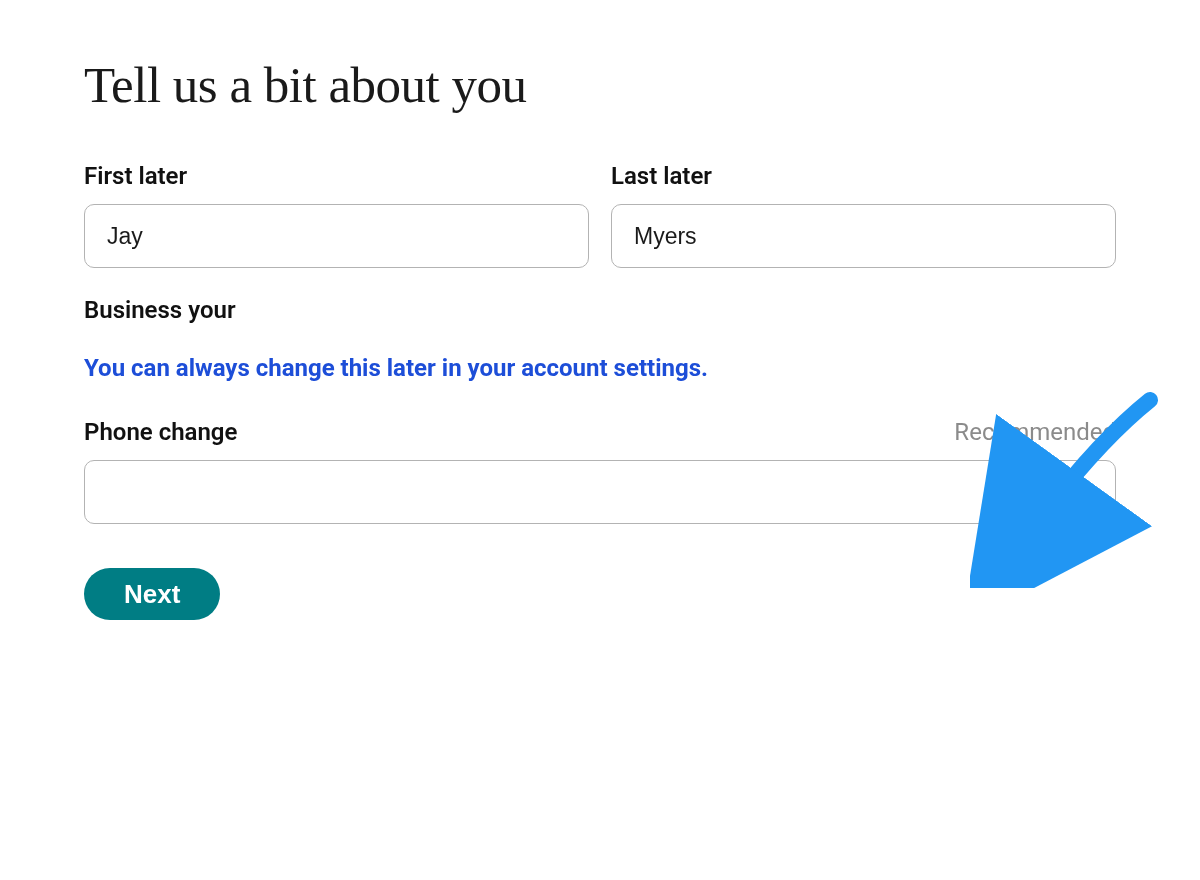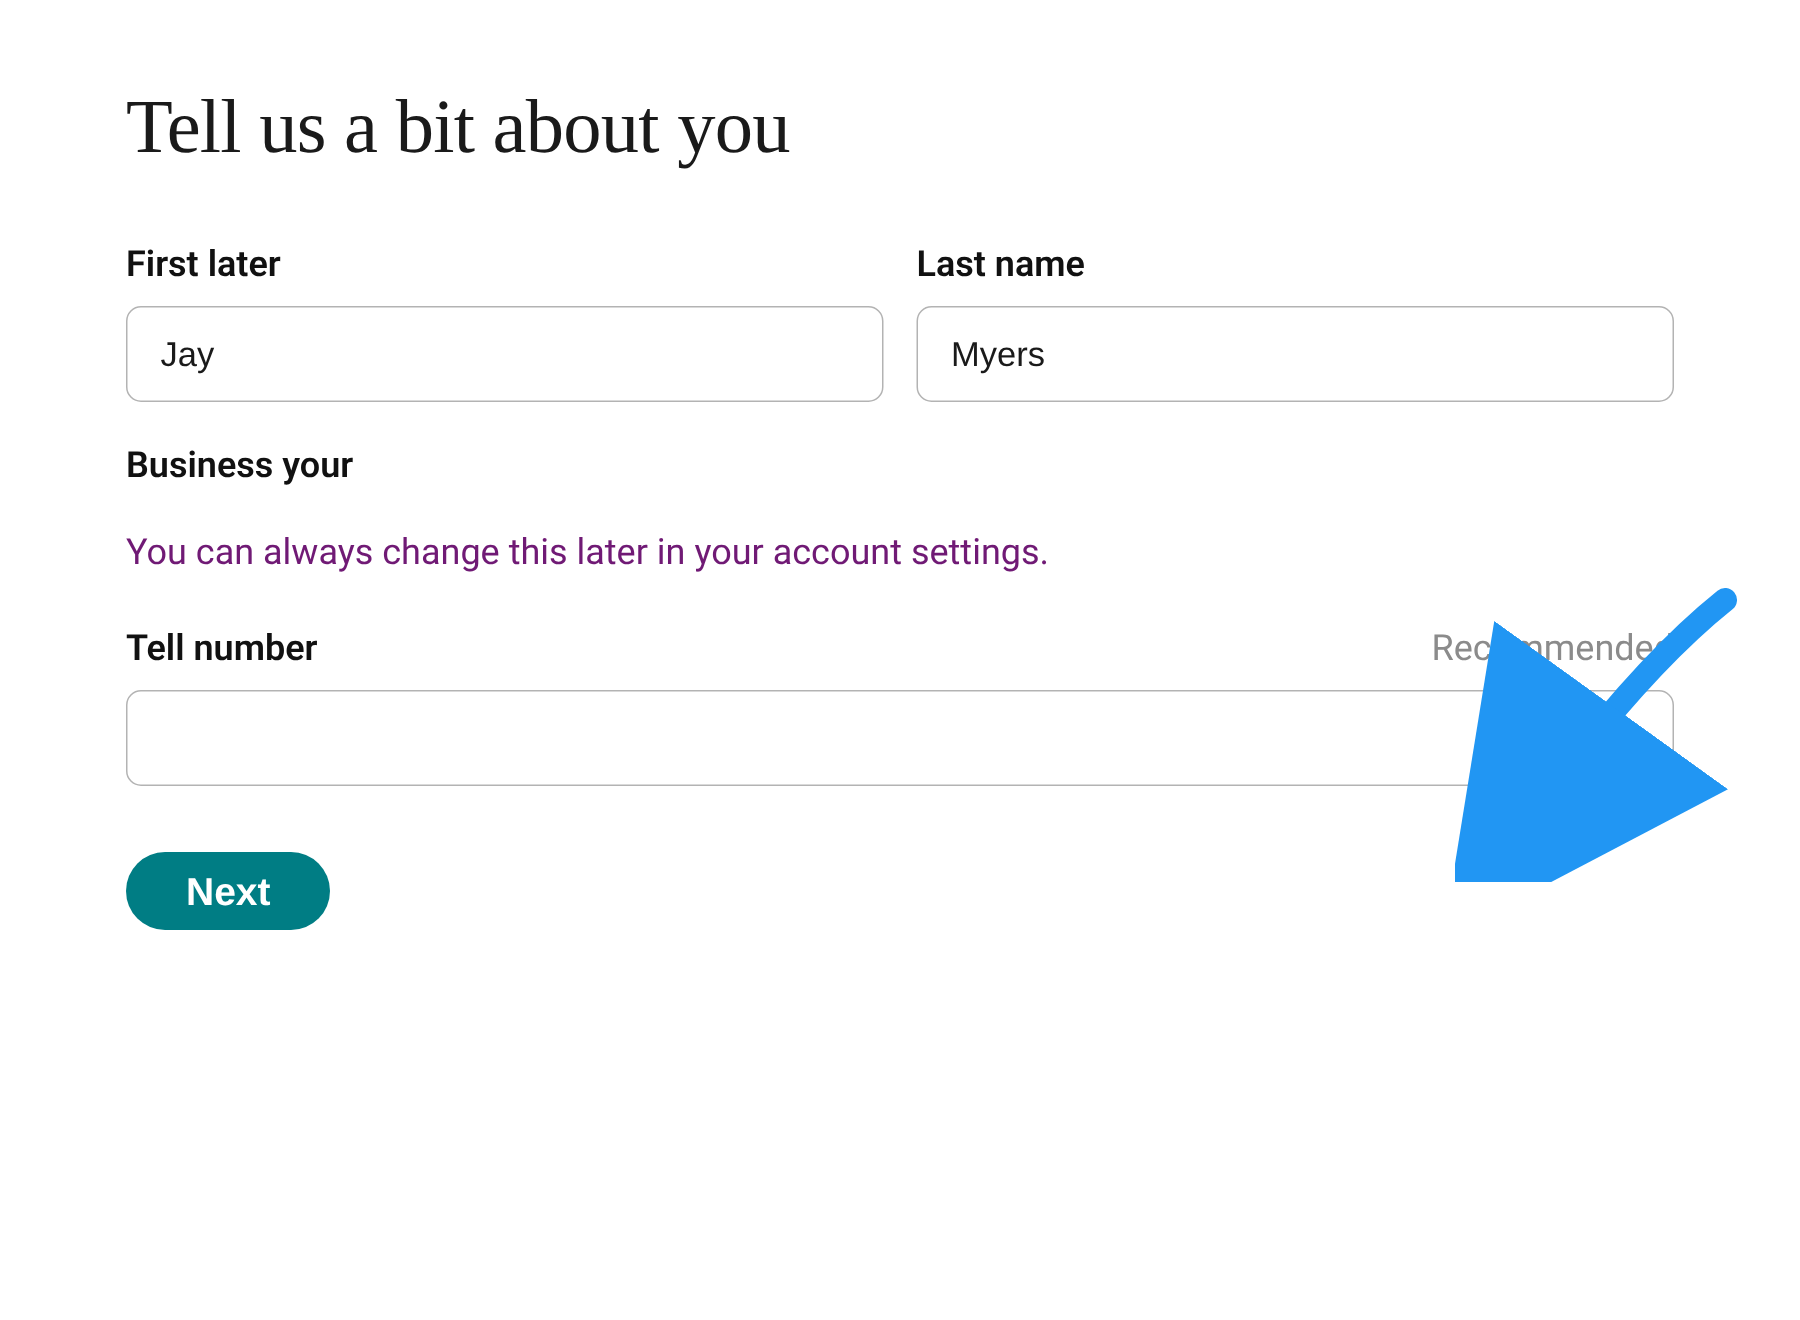--- a/index.html
+++ b/index.html
@@ -57,23 +57,23 @@
       border: 1.5px solid #b3b3b3;
       border-radius: 10px;
       font-size: 23px;
       padding: 16px 22px;
       color: #1a1a1a;
       background: #ffffff;
       outline: none;
     }
     .helper {
       font-size: 24px;
-      color: #701a75;
+      color: #1d4ed8;
       margin: 16px 0 36px 0;
-      font-weight: 400;
+      font-weight: 700;
     }
     .next-btn {
       display: inline-flex;
       align-items: center;
       justify-content: center;
       background: #007d84;
       color: #ffffff;
       font-size: 26px;
       font-weight: 600;
       border: none;
@@ -94,33 +94,33 @@
 <div class="container">
 
   <h1 class="title">Tell us a bit about you</h1>
 
   <div class="row">
     <div class="field half">
       <span class="label">First later</span>
       <input type="text" class="text-input" value="Jay" style="">
     </div>
     <div class="field half">
-      <span class="label">Last name</span>
+      <span class="label">Last later</span>
       <input type="text" class="text-input" value="Myers" style="">
     </div>
   </div>
 
   <div class="field full">
     <span class="label">Business your</span>
     <div class="helper">You can always change this later in your account settings.</div>
   </div>
 
   <div class="field full">
     <div class="label-row">
-      <span class="label">Tell number</span>
+      <span class="label">Phone change</span>
       <span class="hint-right">Recommended</span>
     </div>
     <input type="text" class="text-input" value="" style="">
   </div>
 
   <button class="next-btn">
     <span>Next</span>
   </button>
 
   

